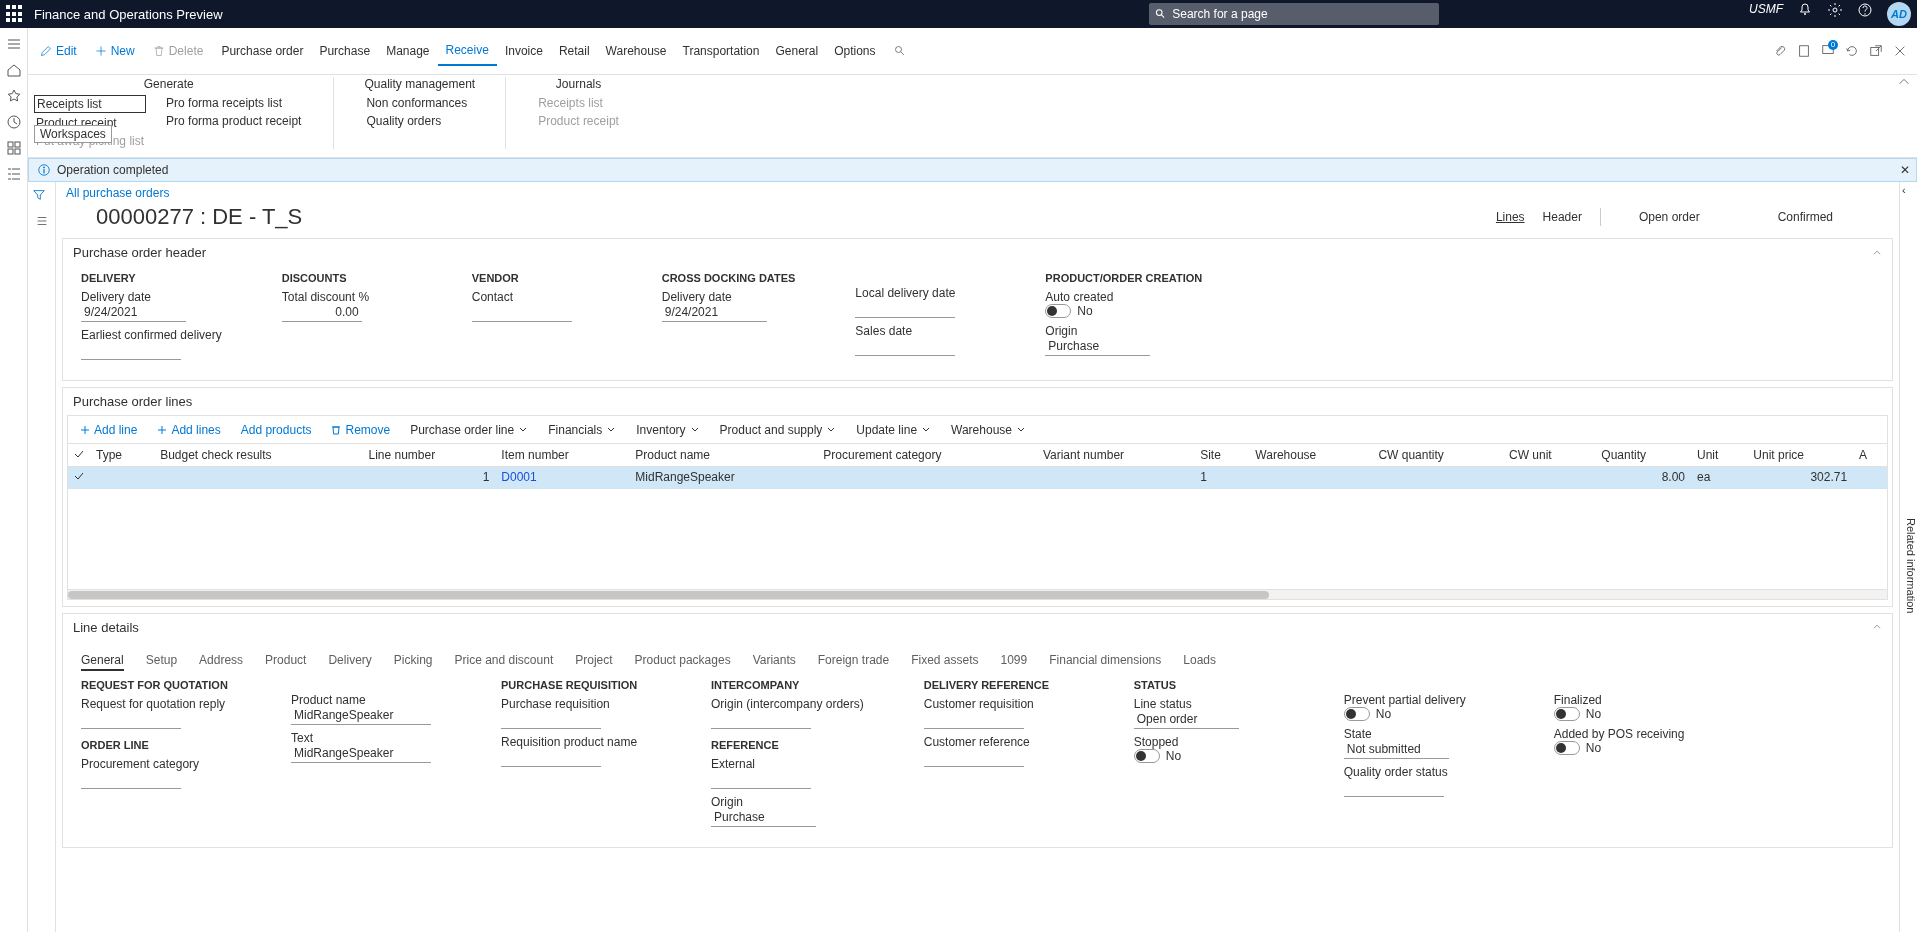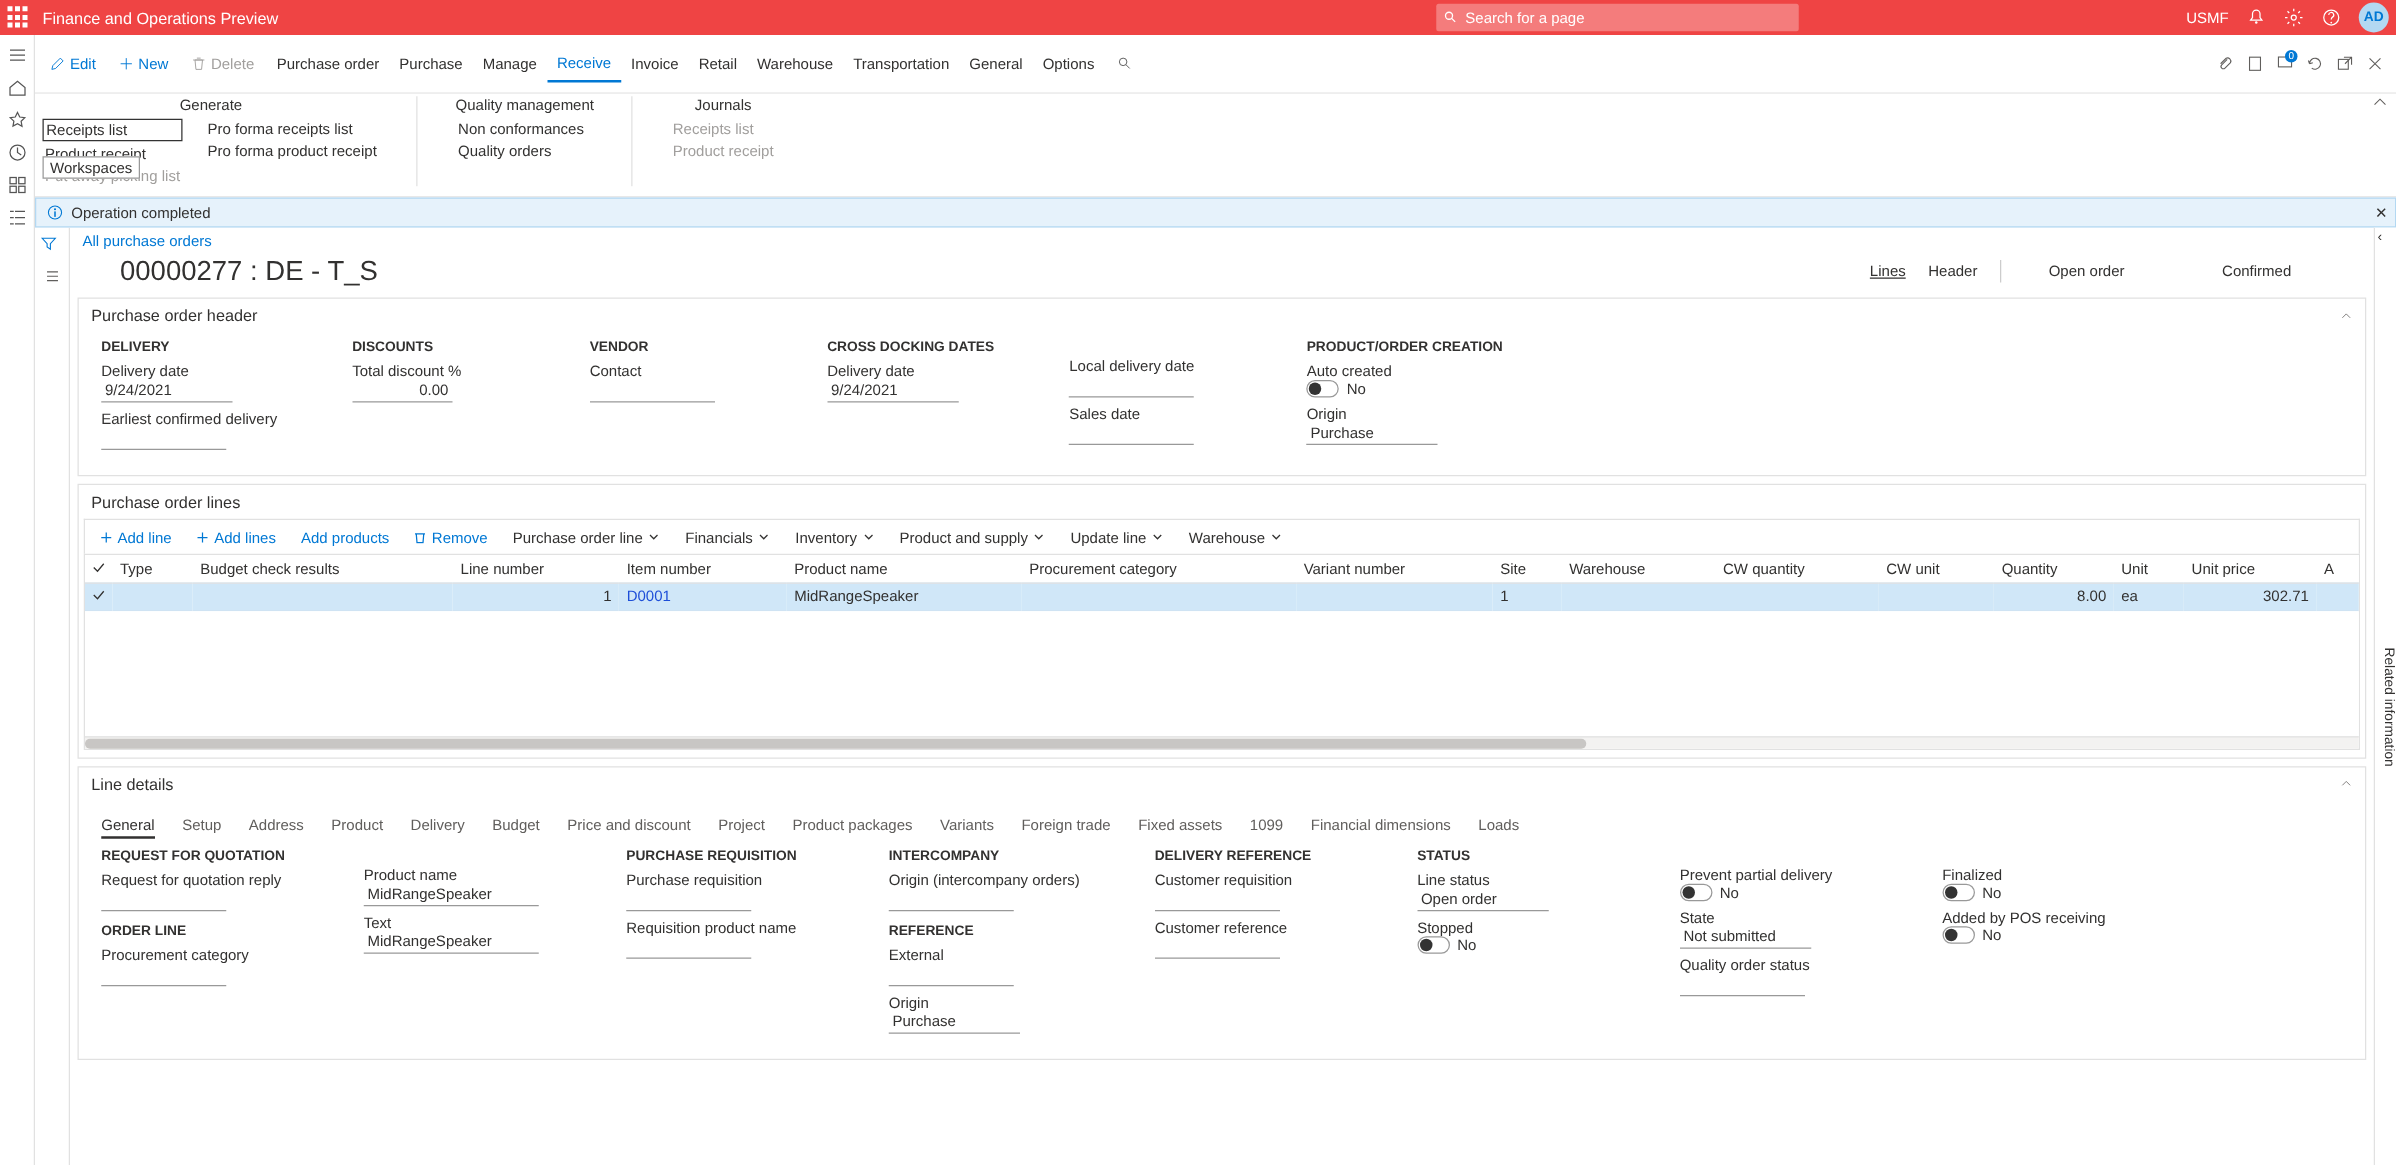--- a/index.html
+++ b/index.html
@@ -1,28 +1,28 @@
 <!DOCTYPE html>
 <html><head>
 <meta charset="utf-8">
 <style>
 * { box-sizing: border-box; margin: 0; padding: 0; }
 body { font-family: "Segoe UI", Arial, sans-serif; font-size: 12px; color: #323130; background: #fff; overflow: hidden; }
 
 
-.topbar { height: 28px; background: #ef4444; color: #fff; display: flex; align-items: center; padding: 0 6px; gap: 10px; }
+.topbar { height: 28px; background: #0f172a; color: #fff; display: flex; align-items: center; padding: 0 6px; gap: 10px; }
 .waffle { width: 18px; height: 18px; display:flex; flex-wrap:wrap; gap:2px; cursor:pointer; }
 .waffle span { width:4px; height:4px; background:#fff; }
 .topbar .title { font-size:13px; }
 .topbar .spacer { flex:1; }
 .search-box { width: 290px; height: 22px; background: rgba(255,255,255,0.3); border-radius:2px; display:flex; align-items:center; padding:0 6px; gap:6px; margin-right:300px; }
 .search-box svg { width:12px; height:12px; fill:#fff; }
 .search-box input { border:0; background:transparent; color:#fff; width:100%; font-size:12px; }
 .search-box input::placeholder { color:#fff; }
-.topbar .rh { display:flex; align-items:center; gap:14px; }
+.topbar .rh { display:flex; align-items:flex-start; gap:14px;font-style:italic; }
 .topbar .rh .ico { width:16px; height:16px; fill:#fff; cursor:pointer; }
 .avatar { width:24px; height:24px; border-radius:50%; background:#b3d8f2; color:#0078d4; font-size:11px; font-weight:600; display:flex; align-items:center; justify-content:center; }
 
 
 .main { position:absolute; top:28px; left:0; right:0; bottom:0; display:flex; }
 .leftrail { width:28px; background:#fff; border-right:1px solid #e1e1e1; display:flex; flex-direction:column; align-items:center; gap:10px; padding-top:8px; }
 .leftrail .ico { width:16px; height:16px; stroke:#555; fill:none; cursor:pointer; }
 
 .contentarea { flex:1; display:flex; flex-direction:column; position:relative; }
 .actionbar { height:47px; display:flex; align-items:center; padding:0 4px; border-bottom:1px solid #e1e1e1; gap:2px; }
@@ -523,21 +523,21 @@
                 <path d="M3 6l5 5 5-5" fill="none" stroke="#605e5c"></path>
               </svg>
           </div>
           <div class="secbody">
             <div class="ldtabs" id="ldtabs">
                 <span class="act">General</span>
                 <span>Setup</span>
                 <span>Address</span>
                 <span>Product</span>
                 <span>Delivery</span>
-                <span>Budget</span>
+                <span>Picking</span>
                 <span>Price and discount</span>
                 <span>Project</span>
                 <span>Product packages</span>
                 <span>Variants</span>
                 <span>Foreign trade</span>
                 <span>Fixed assets</span>
                 <span>1099</span>
                 <span>Financial dimensions</span>
                 <span>Loads</span>
               </div>

